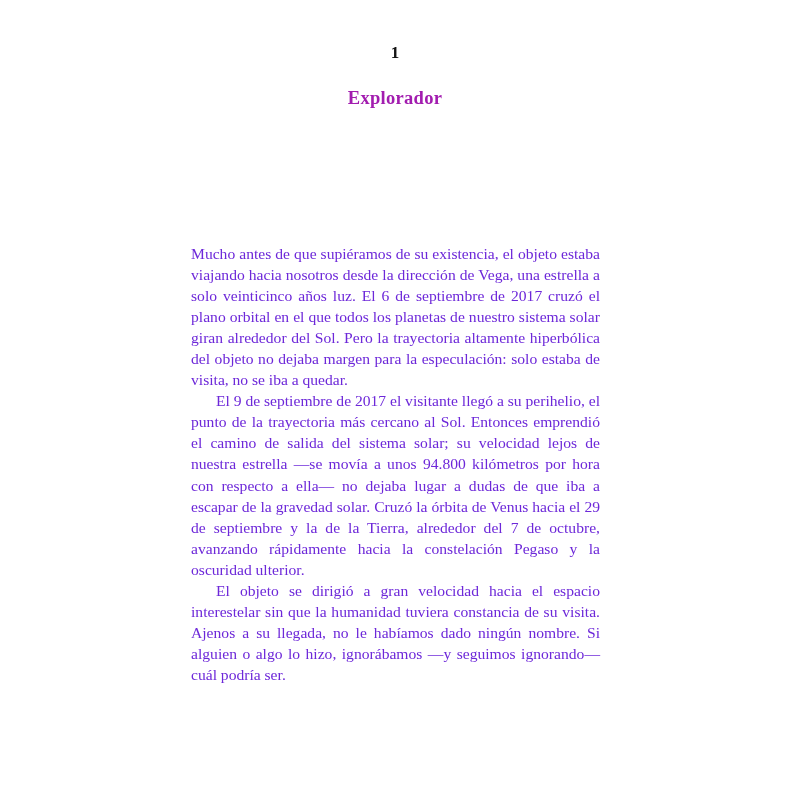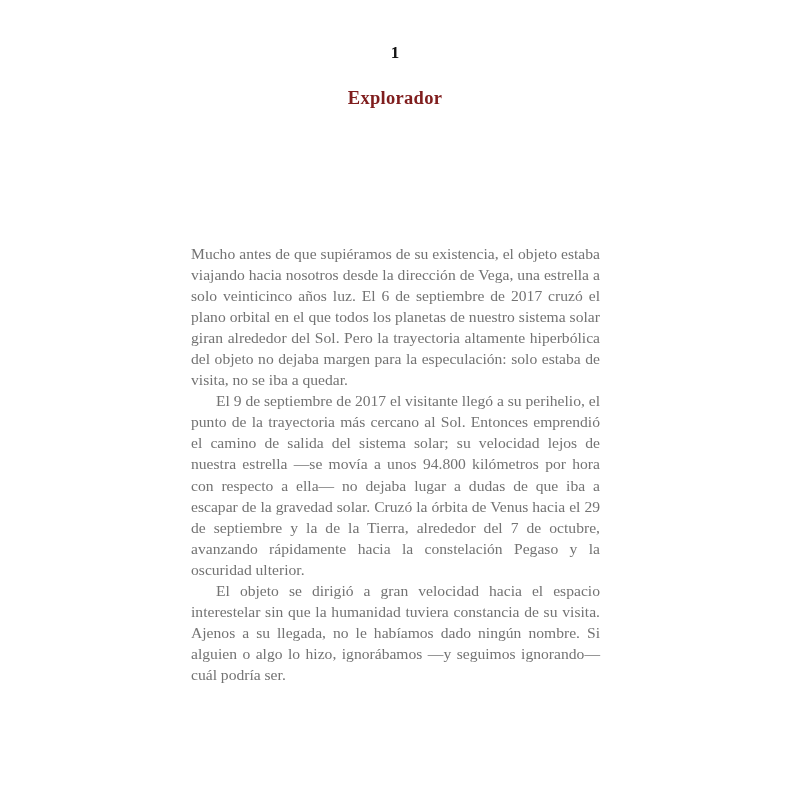--- a/index.html
+++ b/index.html
@@ -38,38 +38,38 @@
     color: #141414;
     margin: 0;
   }
 
   .chapter-title {
     font-family: "Liberation Serif", "DejaVu Serif", serif;
     font-size: 18.5px;
     font-weight: 700;
     line-height: 24px;
     letter-spacing: 0.3px;
-    color: #7f1d1d;
+    color: #a21caf;
     margin: 22px 0 0 0;
   }
 
   
   .text-block {
     position: absolute;
     left: 191px;
     top: 243px;
     width: 409px;
   }
 
   .body-paragraph {
     margin: 0;
     font-family: "Liberation Serif", "DejaVu Serif", serif;
     font-size: 15.6px;
     line-height: 21.05px;
-    color: #737373;
+    color: #6d28d9;
     text-align: justify;
     text-justify: inter-word;
     text-indent: 25px;
     word-spacing: -0.1px;
     letter-spacing: 0.01px;
   }
 
   .body-paragraph.first {
     text-indent: 0;
   }

